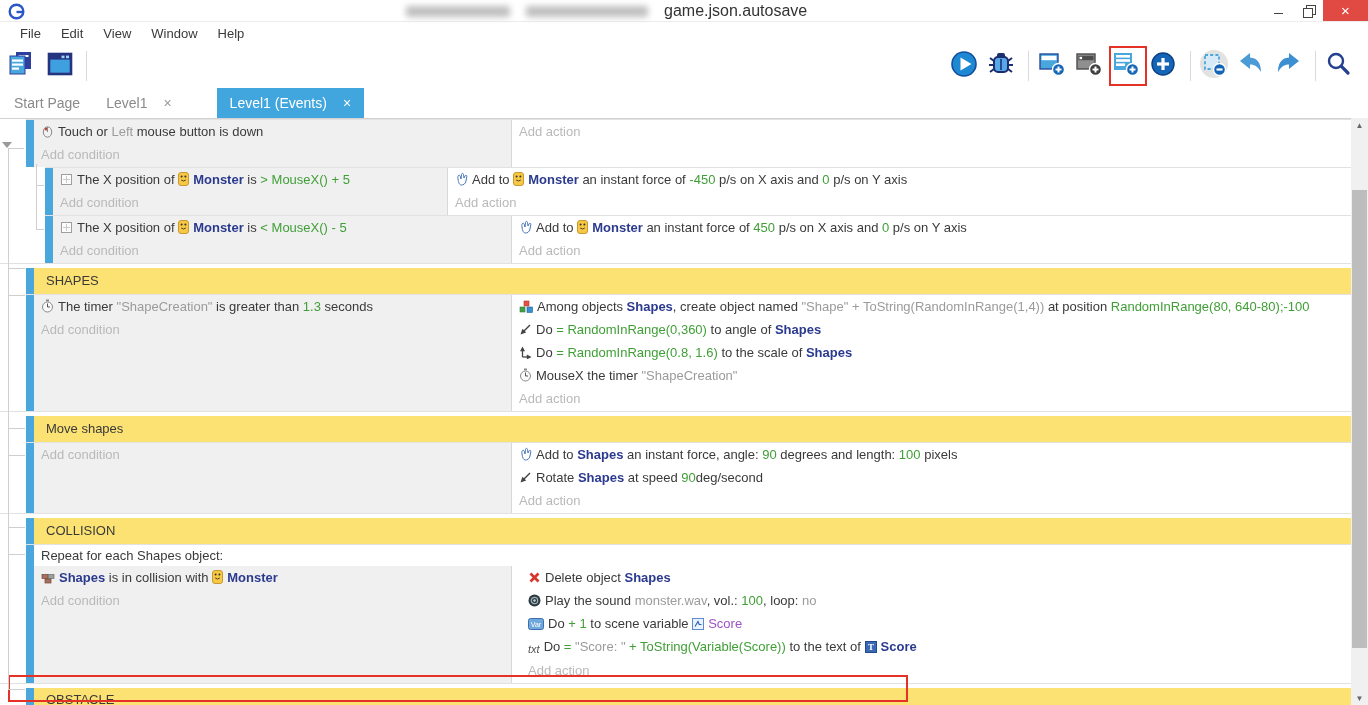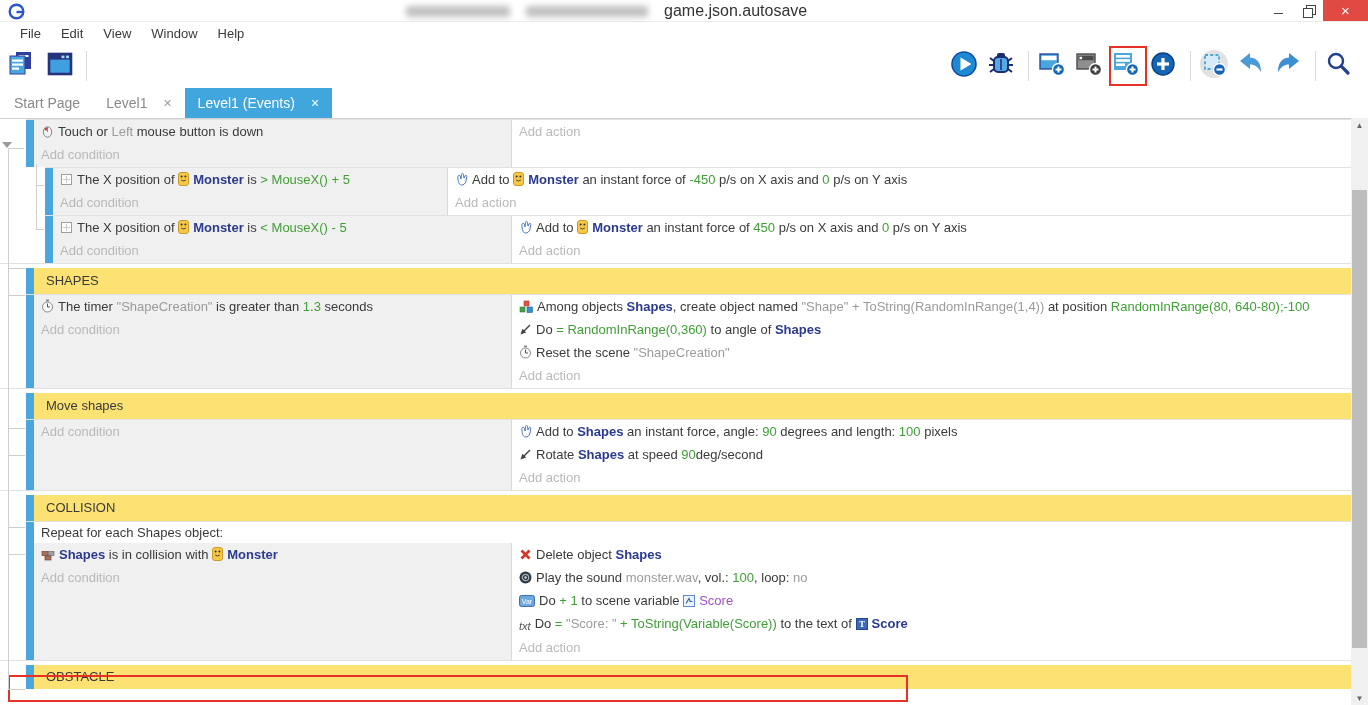--- a/index.html
+++ b/index.html
@@ -28,35 +28,35 @@
   .toolbar { height:44px; position:relative; background:#fff; display:flex; align-items:center; }
   .tb-left { display:flex; align-items:center; padding-left:6px; gap:6px; }
   .tb-right { position:absolute; right:10px; top:0; height:44px; display:flex; align-items:center; gap:3px; }
   .tb-btn { min-width:34px; height:36px; display:flex; align-items:center; justify-content:center; }
   .tb-sep { width:1px; height:30px; background:#dadada; margin:0 5px; }
   .boxed { outline:2px solid #e53126; }
   
   .tabbar { height:30px; display:flex; align-items:stretch; padding-left:1px; background:#fff; font-size:14px; }
   .tab { display:flex; align-items:center; padding:0 13px; color:#8a8a8a; }
   .tab .x { margin-left:16px; font-size:14px; color:#9a9a9a; }
-  .tab.selected { background:#41a6de; color:#fff; }
+  .tab.selected { background:#41a6de; color:#fff;margin-left:32px; }
   .tab.selected .x { color:#fff; }
   
   .sheet { position:absolute; top:118px; left:0; width:1351px; height:587px; border-top:1px solid #d2d2d2; overflow:hidden; background:#fff; }
   .ev { display:flex; border-top:1px solid #e2e2e2; }
   .bar { width:8px; background:#4aa7dd; flex:none; }
   .cond { background:#f0f0f0; border-right:1px solid #d8d8d8; padding:1px 8px 2px 7px; flex:none; }
   .act  { flex:1; background:#fff; padding:1px 8px 2px 7px; min-width:0; }
   .line { line-height:21px; font-size:13px; white-space:normal; }
   .ph   { color:#b9b9b9; }
   .c-k { color:#3a3a3a; } .c-g { color:#3f9f35; } .c-q { color:#9b9b9b; }
   .c-o { color:#2b3a8f; font-weight:bold; } .c-p { color:#a052c8; }
   .icn { display:inline-block; vertical-align:-2px; margin-right:4px; }
   .fe-head { line-height:21px; font-size:13px; padding-left:7px; background:#fff; }
-  .fe-body { display:flex; }
+  .fe-body { display:flex;gap:9px; }
   .section { display:flex; margin-left:26px; position:relative; }
   .section .label { flex:1; background:#fbe273; line-height:26px; height:26px; padding-left:12px; font-size:13px; color:#3a3a3a; }
   .section.small .label { line-height:24px; height:24px; }
   .gap { height:5px; background:#fff; border-top:1px solid #e2e2e2; }
   .annotation { position:absolute; left:8px; top:556px; width:900px; height:27px; border:2px solid #e53126; pointer-events:none; }
   
   .tl { position:absolute; background:#cfcfcf; }
   .tri { position:absolute; width:0; height:0; border-left:5px solid transparent; border-right:5px solid transparent; border-top:6px solid #9a9a9a; }
   
   .scrollbar { position:absolute; top:118px; right:0; width:17px; height:587px; background:#f0f0f0; }
@@ -310,26 +310,32 @@
       <div class="act">
         <div class="line"><span class="icn"><svg width="14" height="13" viewBox="0 0 14 13">
               <rect x="1" y="7" width="5" height="5" fill="#43a047" stroke="#2e7d32" stroke-width="0.6"></rect>
               <rect x="5" y="1" width="5" height="5" fill="#e35045" stroke="#b3362c" stroke-width="0.6"></rect>
               <rect x="8" y="7" width="5.5" height="5.5" fill="#3a8fd0" stroke="#1f5f9e" stroke-width="0.6"></rect>
             </svg></span><span class="c-k">Among objects </span><span class="c-o">Shapes</span><span class="c-k">, create object named </span><span class="c-q">"Shape" + ToString(RandomInRange(1,4))</span><span class="c-k"> at position </span><span class="c-g">RandomInRange(80, 640-80);-100</span></div>
         <div class="line"><span class="icn"><svg width="13" height="13" viewBox="0 0 13 13">
               <line x1="11" y1="2" x2="4.5" y2="8.5" stroke="#444" stroke-width="1.4"></line>
               <polygon points="1.5,11.5 7.2,9.6 3.4,5.8" fill="#444"></polygon>
             </svg></span><span class="c-k">Do </span><span class="c-g">= RandomInRange(0,360)</span><span class="c-k"> to angle of </span><span class="c-o">Shapes</span></div>
+        <div class="line"><span class="icn"><svg width="13" height="13" viewBox="0 0 13 13">
+              <line x1="3.5" y1="11" x2="3.5" y2="4.5" stroke="#444" stroke-width="1.3"></line>
+              <polygon points="3.5,0.5 1,5.2 6,5.2" fill="#444"></polygon>
+              <line x1="3.5" y1="11" x2="8.5" y2="11" stroke="#444" stroke-width="1.3"></line>
+              <polygon points="12.5,11 7.8,8.5 7.8,13.5" fill="#444"></polygon>
+            </svg></span><span class="c-k">Do </span><span class="c-g">= RandomInRange(0.8, 1.6)</span><span class="c-k"> to the scale of </span><span class="c-o">Shapes</span></div>
         <div class="line"><span class="icn"><svg width="13" height="14" viewBox="0 0 13 14">
               <rect x="5" y="0.5" width="3" height="1.8" fill="#8a8a8a"></rect>
               <circle cx="6.5" cy="8" r="5" fill="#fafafa" stroke="#8a8a8a"></circle>
               <line x1="6.5" y1="8" x2="6.5" y2="4.5" stroke="#555"></line>
               <line x1="6.5" y1="8" x2="9" y2="8" stroke="#555"></line>
-            </svg></span><span class="c-k">Reset the scene </span><span class="c-q">"ShapeCreation"</span></div>
+            </svg></span><span class="c-k">MouseX the timer </span><span class="c-q">"ShapeCreation"</span></div>
         <div class="line ph">Add action</div>
       </div>
     </div>
     <div class="gap"></div>
     <div class="section">
       <div class="bar"></div>
       <div class="label">Move shapes</div>
     </div>
     <div class="ev" style="margin-left: 26px;">
       <div class="bar"></div>

